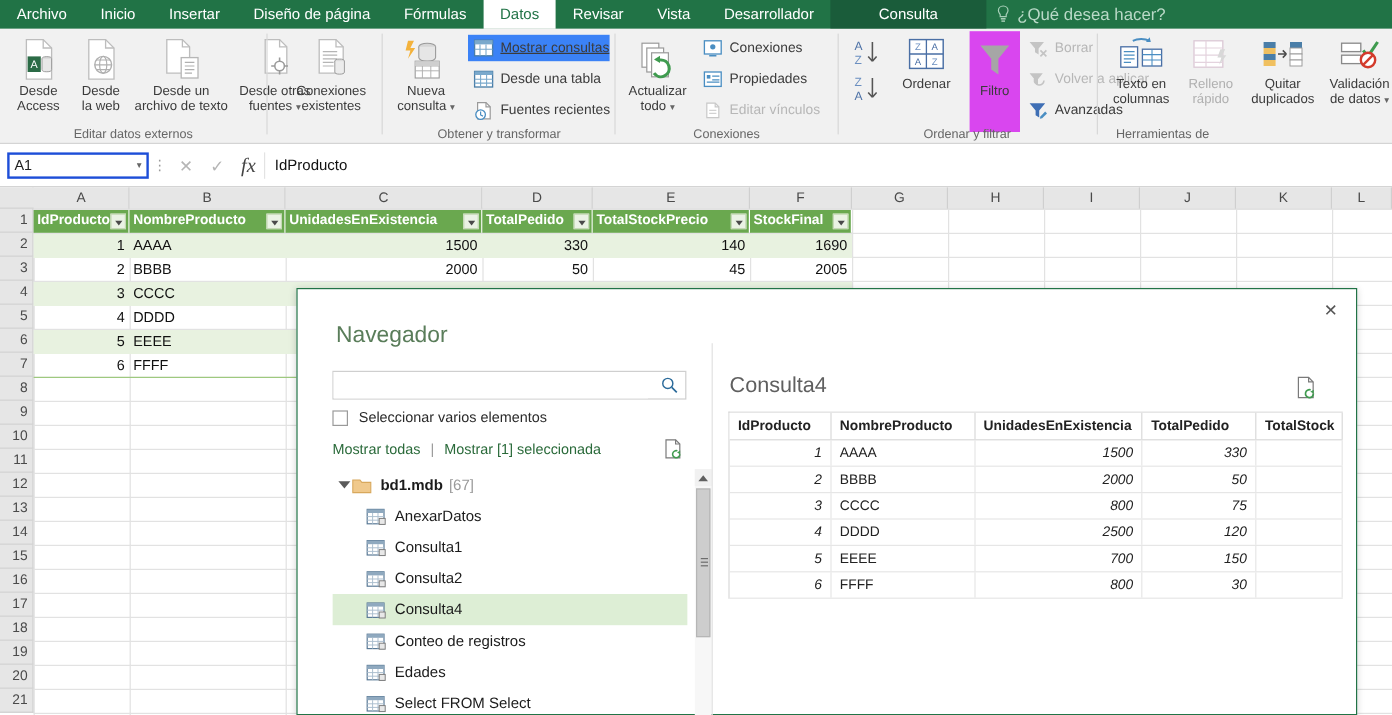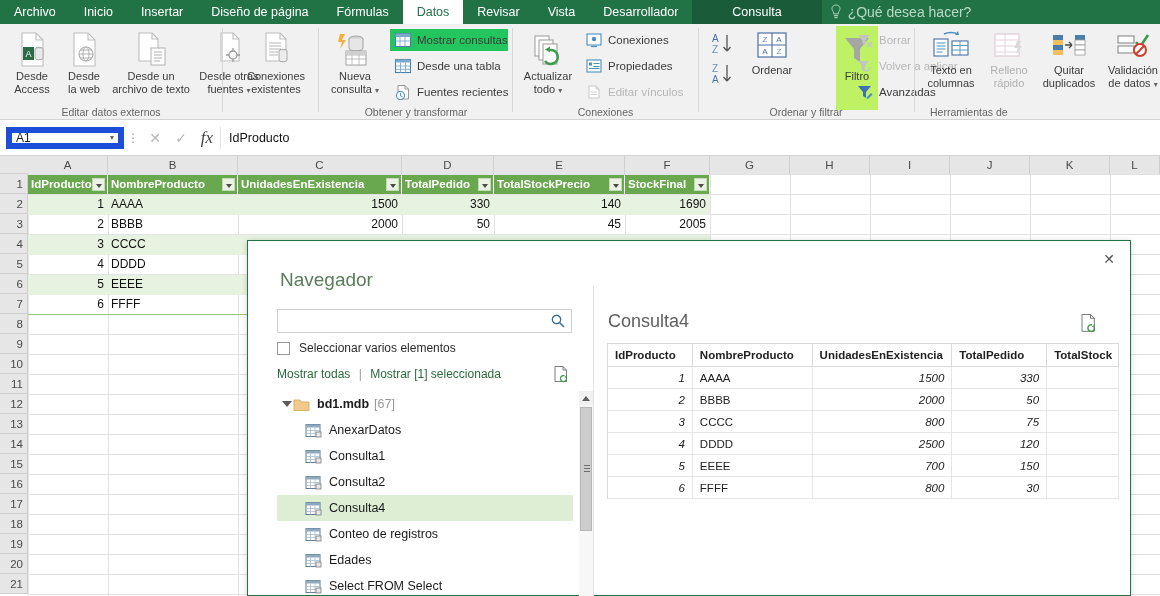--- a/index.html
+++ b/index.html
@@ -54,34 +54,34 @@
     font-size: 11px; color: #3b3b3b; line-height: 13px;
     white-space: nowrap;
   }
   .bigbtn.dim .lbl { color: #b0b0b0; }
   .smbtn {
     position: absolute; height: 22px; display: flex; align-items: center;
     font-size: 11.5px; color: #3b3b3b; white-space: nowrap; cursor: default;
     padding: 0 4px;
   }
   .smbtn.dim { color: #b7b7b7; }
-  .smbtn.sel { background: #22c55e; }
+  .smbtn.sel { background: #3b82f6; text-decoration: underline; }
   .smbtn .ico { width: 18px; height: 18px; margin-right: 5px; flex: 0 0 18px; }
   .smbtn .txt { line-height: 22px; }
   .caret { font-size: 8px; color: #666; }
 
   
   .fbar {
     position: absolute; top: 120px; left: 0; width: 1160px; height: 36px;
     background: #fff; border-bottom: 1px solid #d4d4d4;
     display: flex; align-items: center;
   }
   .namebox {
     margin-left: 6px; width: 118px; height: 22px;
-    border: 6px solid #1d4ed8; background: #fff;
+    border: 2px solid #1d4ed8; background: #fff;
     display: flex; align-items: center; padding: 0 4px;
     font-size: 12px; color: #222;
   }
   .namebox .nb-val { flex: 1; }
   .fbar-dots { width: 18px; text-align: center; color: #9a9a9a; font-size: 12px; }
   .fbtn { width: 26px; text-align: center; color: #b5b5b5; font-size: 14px; cursor: default; }
   .fbtn.fx { color: #444; font-style: italic; font-size: 17px; font-family: "Liberation Serif", serif; }
   .finput {
     flex: 1; height: 22px; line-height: 22px; font-size: 12.5px;
     color: #111; padding-left: 8px; border-left: 1px solid #e3e3e3;
@@ -468,21 +468,21 @@
         <svg width="46" height="34" viewBox="0 0 46 34" style="display:block;margin:0 auto;">
           <rect x="9" y="3" width="28" height="24" fill="#fff" stroke="#4a6fa5" stroke-width="1.2"></rect>
           <path d="M23 3 v24 M9 15 h28" stroke="#4a6fa5" stroke-width="1.1"></path>
           <text x="16" y="12" font-size="8" fill="#6b8fc0" text-anchor="middle" font-family="Liberation Sans">Z</text>
           <text x="30" y="12" font-size="8" fill="#4a6fa5" text-anchor="middle" font-family="Liberation Sans">A</text>
           <text x="16" y="24" font-size="8" fill="#4a6fa5" text-anchor="middle" font-family="Liberation Sans">A</text>
           <text x="30" y="24" font-size="8" fill="#6b8fc0" text-anchor="middle" font-family="Liberation Sans">Z</text>
         </svg>
         <div class="lbl">Ordenar</div>
       </div>
-      <div class="bigbtn" style="left:108px; top:2px; width:42px; height:84px; background:#bef264; padding-top:6px;margin-left:28px;">
+      <div class="bigbtn" style="left:108px; top:2px; width:42px; height:84px; background:#d946ef; padding-top:6px;">
         <svg width="34" height="38" viewBox="0 0 34 38" style="display:block;margin:0 auto;">
           <path d="M5 6 h24 l-9 11 v13 l-6 -4 v-9 z" fill="#a6a6a6"></path>
         </svg>
         <div class="lbl">Filtro</div>
       </div>
       <div class="smbtn dim" style="left:152px; top:5px; width:58px;">
         <svg class="ico" viewBox="0 0 18 18">
           <path d="M2 4 h12 l-4.5 5.5 v5 l-3 -2 v-3 z" fill="#c4c4c4"></path>
           <path d="M11 11 l5 5 M16 11 l-5 5" stroke="#c4c4c4" stroke-width="1.4"></path>
         </svg>

